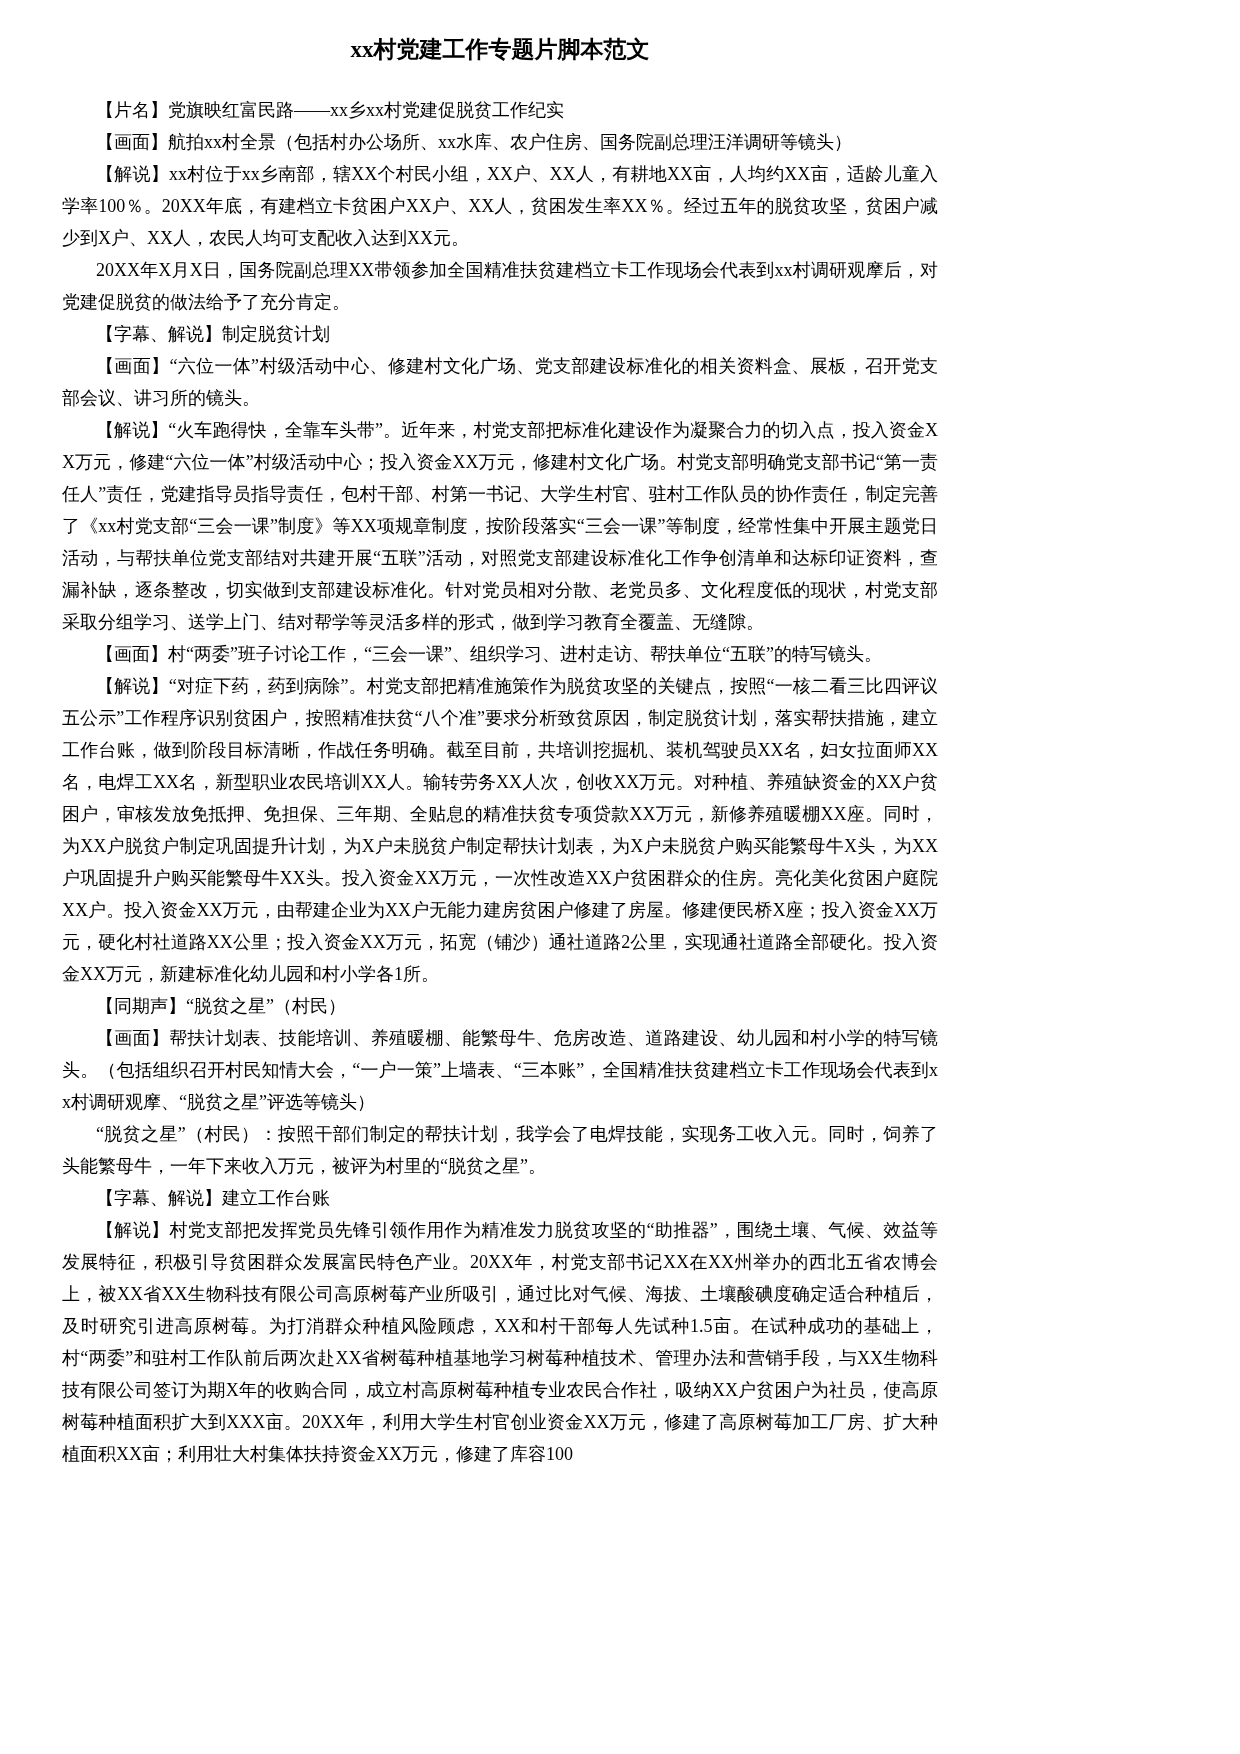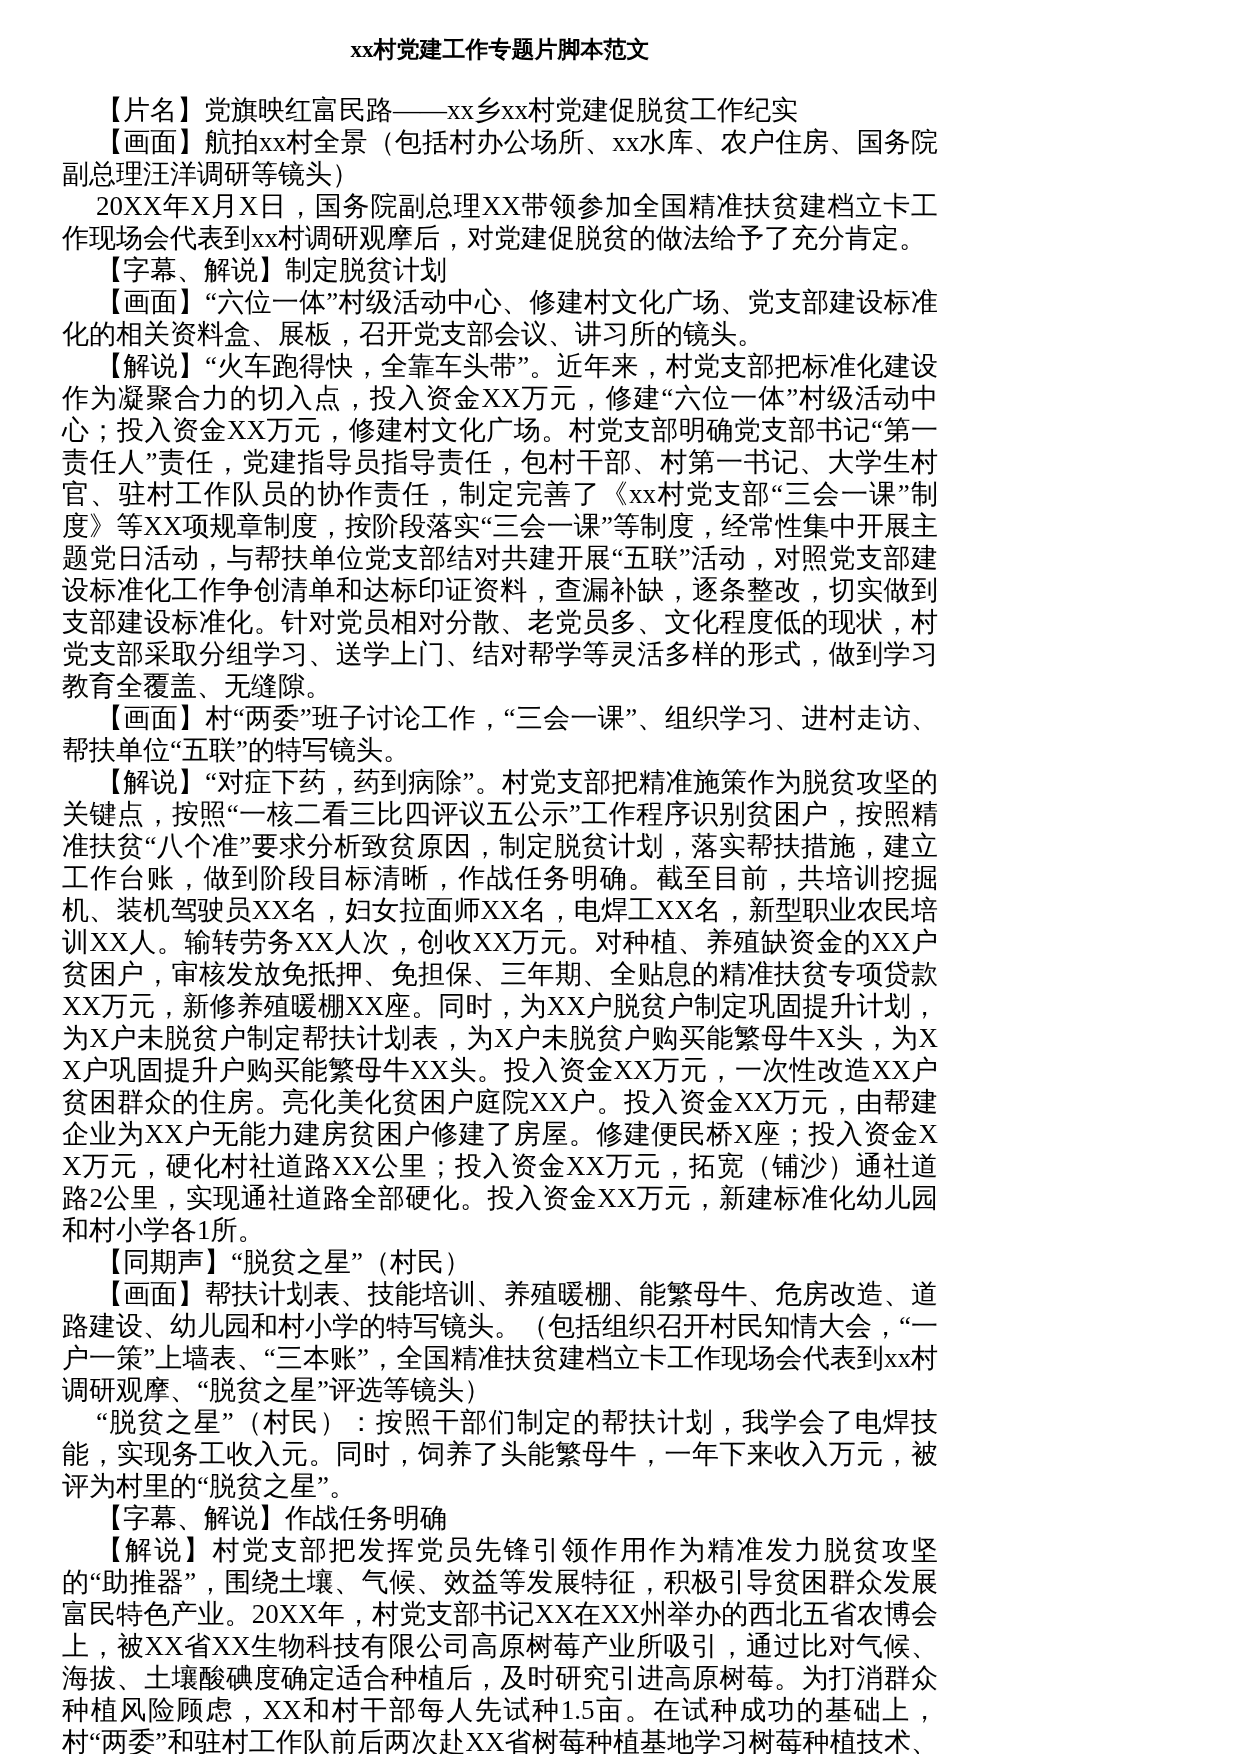--- a/index.html
+++ b/index.html
@@ -20,40 +20,41 @@
   }
   .doc-title {
     margin: 0 0 28px 0;
     font-size: 23px;
     font-weight: bold;
     line-height: 32px;
     text-align: center;
   }
   .doc-body p.para {
     margin: 0;
-    font-size: 27px;
+    font-size: 18px;
     line-height: 32px;
     text-indent: 34px;
     text-align: justify;
     word-break: break-all;
   }
 </style>
 </head>
 <body>
 
 <div class="page">
   <h1 class="doc-title">xx村党建工作专题片脚本范文</h1>
   <div class="doc-body">
       <p class="para">【片名】党旗映红富民路——xx乡xx村党建促脱贫工作纪实</p>
       <p class="para">【画面】航拍xx村全景（包括村办公场所、xx水库、农户住房、国务院副总理汪洋调研等镜头）</p>
+      <p class="para">【解说】xx村位于xx乡南部，辖XX个村民小组，XX户、XX人，有耕地XX亩，人均约XX亩，适龄儿童入学率100％。20XX年底，有建档立卡贫困户XX户、XX人，贫困发生率XX％。经过五年的脱贫攻坚，贫困户减少到X户、XX人，农民人均可支配收入达到XX元。</p>
       <p class="para">20XX年X月X日，国务院副总理XX带领参加全国精准扶贫建档立卡工作现场会代表到xx村调研观摩后，对党建促脱贫的做法给予了充分肯定。</p>
       <p class="para">【字幕、解说】制定脱贫计划</p>
       <p class="para">【画面】“六位一体”村级活动中心、修建村文化广场、党支部建设标准化的相关资料盒、展板，召开党支部会议、讲习所的镜头。</p>
       <p class="para">【解说】“火车跑得快，全靠车头带”。近年来，村党支部把标准化建设作为凝聚合力的切入点，投入资金XX万元，修建“六位一体”村级活动中心；投入资金XX万元，修建村文化广场。村党支部明确党支部书记“第一责任人”责任，党建指导员指导责任，包村干部、村第一书记、大学生村官、驻村工作队员的协作责任，制定完善了《xx村党支部“三会一课”制度》等XX项规章制度，按阶段落实“三会一课”等制度，经常性集中开展主题党日活动，与帮扶单位党支部结对共建开展“五联”活动，对照党支部建设标准化工作争创清单和达标印证资料，查漏补缺，逐条整改，切实做到支部建设标准化。针对党员相对分散、老党员多、文化程度低的现状，村党支部采取分组学习、送学上门、结对帮学等灵活多样的形式，做到学习教育全覆盖、无缝隙。</p>
       <p class="para">【画面】村“两委”班子讨论工作，“三会一课”、组织学习、进村走访、帮扶单位“五联”的特写镜头。</p>
       <p class="para">【解说】“对症下药，药到病除”。村党支部把精准施策作为脱贫攻坚的关键点，按照“一核二看三比四评议五公示”工作程序识别贫困户，按照精准扶贫“八个准”要求分析致贫原因，制定脱贫计划，落实帮扶措施，建立工作台账，做到阶段目标清晰，作战任务明确。截至目前，共培训挖掘机、装机驾驶员XX名，妇女拉面师XX名，电焊工XX名，新型职业农民培训XX人。输转劳务XX人次，创收XX万元。对种植、养殖缺资金的XX户贫困户，审核发放免抵押、免担保、三年期、全贴息的精准扶贫专项贷款XX万元，新修养殖暖棚XX座。同时，为XX户脱贫户制定巩固提升计划，为X户未脱贫户制定帮扶计划表，为X户未脱贫户购买能繁母牛X头，为XX户巩固提升户购买能繁母牛XX头。投入资金XX万元，一次性改造XX户贫困群众的住房。亮化美化贫困户庭院XX户。投入资金XX万元，由帮建企业为XX户无能力建房贫困户修建了房屋。修建便民桥X座；投入资金XX万元，硬化村社道路XX公里；投入资金XX万元，拓宽（铺沙）通社道路2公里，实现通社道路全部硬化。投入资金XX万元，新建标准化幼儿园和村小学各1所。</p>
       <p class="para">【同期声】“脱贫之星”（村民）</p>
       <p class="para">【画面】帮扶计划表、技能培训、养殖暖棚、能繁母牛、危房改造、道路建设、幼儿园和村小学的特写镜头。（包括组织召开村民知情大会，“一户一策”上墙表、“三本账”，全国精准扶贫建档立卡工作现场会代表到xx村调研观摩、“脱贫之星”评选等镜头）</p>
       <p class="para">“脱贫之星”（村民）：按照干部们制定的帮扶计划，我学会了电焊技能，实现务工收入元。同时，饲养了头能繁母牛，一年下来收入万元，被评为村里的“脱贫之星”。</p>
-      <p class="para">【字幕、解说】作战任务明确</p>
+      <p class="para">【字幕、解说】建立工作台账</p>
       <p class="para">【解说】村党支部把发挥党员先锋引领作用作为精准发力脱贫攻坚的“助推器”，围绕土壤、气候、效益等发展特征，积极引导贫困群众发展富民特色产业。20XX年，村党支部书记XX在XX州举办的西北五省农博会上，被XX省XX生物科技有限公司高原树莓产业所吸引，通过比对气候、海拔、土壤酸碘度确定适合种植后，及时研究引进高原树莓。为打消群众种植风险顾虑，XX和村干部每人先试种1.5亩。在试种成功的基础上，村“两委”和驻村工作队前后两次赴XX省树莓种植基地学习树莓种植技术、管理办法和营销手段，与XX生物科技有限公司签订为期X年的收购合同，成立村高原树莓种植专业农民合作社，吸纳XX户贫困户为社员，使高原树莓种植面积扩大到XXX亩。20XX年，利用大学生村官创业资金XX万元，修建了高原树莓加工厂房、扩大种植面积XX亩；利用壮大村集体扶持资金XX万元，修建了库容100</p>
     </div>
 </div>
 
 </body></html>

